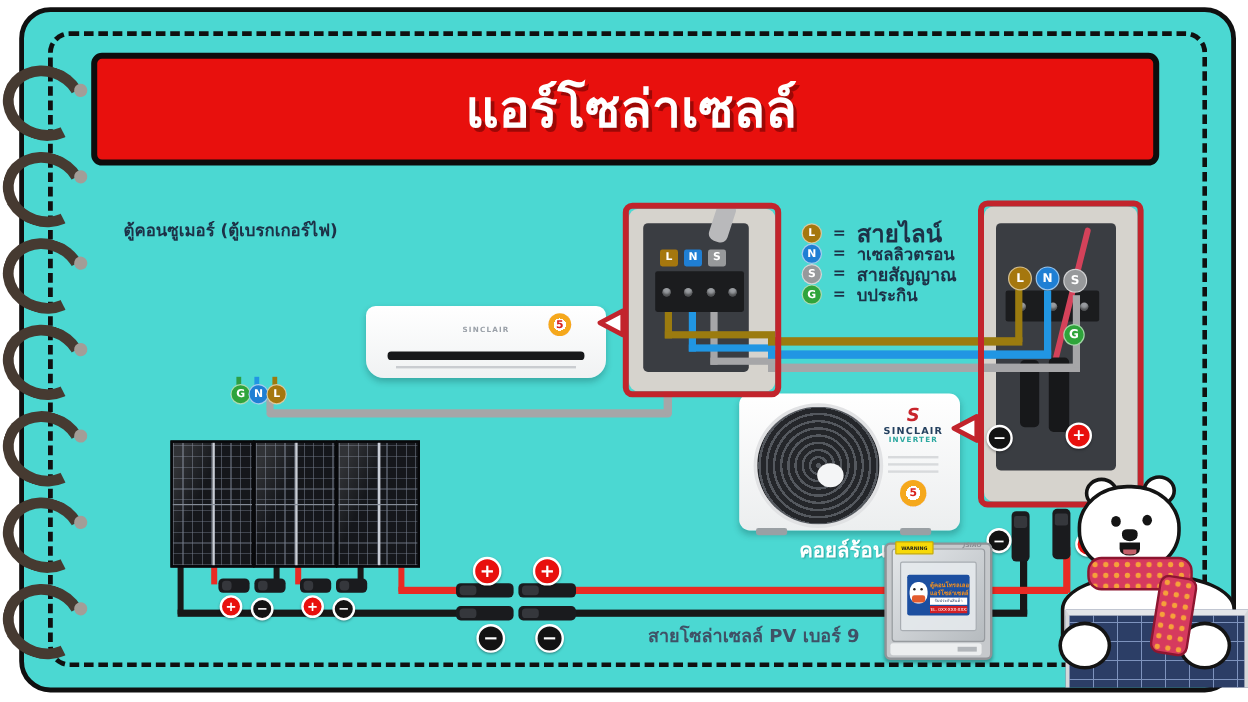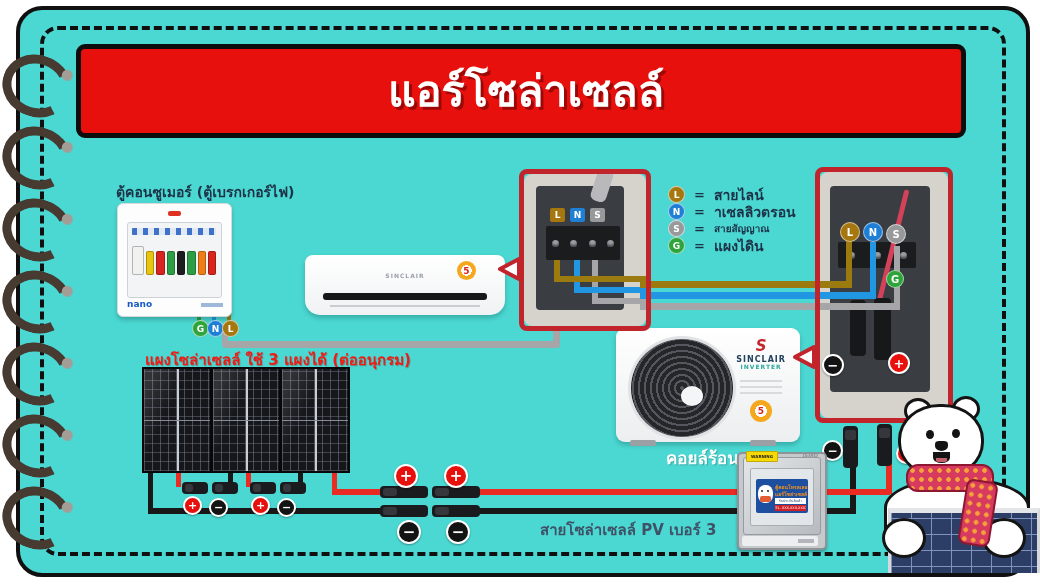--- a/index.html
+++ b/index.html
@@ -133,39 +133,21 @@
 
 <div class="stage">
 
   <div class="abs page"></div>
   <div class="abs dashed"></div>
 
   <div class="abs banner">
     <span class="b-prod">แอร์โซล่าเซลล์</span>
   </div>
 
-  <div class="abs lbl" style="left:116px;top:181px;font-size:14px;">ตู้คอนซูเมอร์ (ตู้เบรกเกอร์ไฟ)</div>
-  <div class="abs cu">
-    <div class="cu-ind"></div>
-    <div class="cu-panel">
-      <div class="cu-strip"></div>
-      <div class="cu-row">
-        <span style="background:#f1f1ef;width:13px;height:27px;"></span>
-        <span style="background:#e8c50e;"></span>
-        <span style="background:#d9231d;"></span>
-        <span style="background:#2e9e44;"></span>
-        <span style="background:#1d1d1f;"></span>
-        <span style="background:#2e9e44;"></span>
-        <span style="background:#ee7d17;"></span>
-        <span style="background:#d9231d;"></span>
-      </div>
-    </div>
-    <div class="cu-brand">nano</div>
-    <div class="cu-code"></div>
-  </div>
+  <div class="abs lbl" style="left:103px;top:181px;font-size:14px;">ตู้คอนซูเมอร์ (ตู้เบรกเกอร์ไฟ)</div>
 
   <div class="abs wire w-green" style="left:197px;top:314px;width:4px;height:11px;"></div>
   <div class="abs wire w-blue" style="left:212px;top:314px;width:4px;height:11px;"></div>
   <div class="abs wire w-brown" style="left:227px;top:314px;width:4px;height:11px;"></div>
   <div class="abs tagc c-green" style="left:192px;top:320px;">G</div>
   <div class="abs tagc c-blue" style="left:207px;top:320px;">N</div>
   <div class="abs tagc c-olive" style="left:222px;top:320px;">L</div>
 
   <div class="abs wire w-gray" style="left:222px;top:333px;width:6px;height:10px;"></div>
   <div class="abs wire w-gray" style="left:222px;top:341px;width:338px;height:7px;border-radius:4px;"></div>
@@ -231,36 +213,36 @@
   <div class="abs dframe" style="left:519px;top:169px;width:122px;height:152px;"></div>
   <div class="abs dframe" style="left:815px;top:167px;width:128px;height:246px;"></div>
   <svg class="abs arrowL" style="left:792px;top:344px;" width="24" height="26" viewBox="0 0 24 26">
     <polygon points="22,3 3,13 22,23" fill="#ffffff" stroke="#c2242c" stroke-width="4" stroke-linejoin="round"></polygon>
   </svg>
 
   <div class="abs" style="left:668px;top:186px;z-index:4;">
     <div style="display:flex;align-items:center;gap:9px;height:17px;">
       <span class="tagc c-olive">L</span>
       <span class="lbl" style="font-size:13px;">=</span>
-      <span class="lbl" style="font-size:14px;">สายไลน์</span>
+      <span class="lbl" style="font-size:20px;">สายไลน์</span>
     </div>
     <div style="display:flex;align-items:center;gap:9px;height:17px;">
       <span class="tagc c-blue">N</span>
       <span class="lbl" style="font-size:13px;">=</span>
       <span class="lbl" style="font-size:14px;">าเซลลิวตรอน</span>
     </div>
     <div style="display:flex;align-items:center;gap:9px;height:17px;">
       <span class="tagc c-gray">S</span>
       <span class="lbl" style="font-size:13px;">=</span>
-      <span class="lbl" style="font-size:10px;">สายสัญญาณ</span>
+      <span class="lbl" style="font-size:15px;">สายสัญญาณ</span>
     </div>
     <div style="display:flex;align-items:center;gap:9px;height:17px;">
       <span class="tagc c-green">G</span>
       <span class="lbl" style="font-size:13px;">=</span>
-      <span class="lbl" style="font-size:14px;">แผงไดิน</span>
+      <span class="lbl" style="font-size:14px;">บประกิน</span>
     </div>
   </div>
 
   <div class="abs od">
     <div class="od-fan">
         <div class="od-hub"></div>
       </div>
     <div class="od-brand">
       <div class="od-s">S</div>
       <div class="od-name">SINCLAIR</div>
@@ -268,21 +250,20 @@
     </div>
     <div class="od-slit" style="top:52px;"></div>
     <div class="od-slit" style="top:58px;"></div>
     <div class="od-slit" style="top:64px;"></div>
     <div class="badge5" style="position:absolute;right:28px;top:72px;width:22px;height:22px;">5</div>
     <div class="od-foot" style="left:14px;"></div>
     <div class="od-foot" style="right:24px;"></div>
   </div>
   <div class="abs lbl-white" style="left:666px;top:444px;font-size:17px;">คอยล์ร้อน</div>
 
-  <div class="abs lbl-red" style="left:145px;top:348px;font-size:15px;">แผงโซล่าเซลล์ ใช้ 3 แผงได้ (ต่ออนุกรม)</div>
   <div class="abs panel" style="left:142px;"></div>
   <div class="abs panel" style="left:211px;"></div>
   <div class="abs panel" style="left:280px;"></div>
 
   <div class="abs wire w-red" style="left:176px;top:469px;width:5px;height:18px;"></div>
   <div class="abs mc4h" style="left:182px;top:482px;width:26px;"></div>
   <div class="abs mc4h" style="left:212px;top:482px;width:26px;"></div>
   <div class="abs wire w-black" style="left:228px;top:469px;width:5px;height:16px;"></div>
   <div class="abs pm pm-plus" style="left:183px;top:496px;width:15px;height:15px;font-size:11px;">+</div>
   <div class="abs pm pm-minus" style="left:209px;top:498px;width:15px;height:15px;font-size:11px;">−</div>
@@ -311,21 +292,21 @@
   <div class="abs pm pm-plus" style="left:394px;top:464px;width:20px;height:20px;font-size:15px;">+</div>
   <div class="abs pm pm-plus" style="left:444px;top:464px;width:20px;height:20px;font-size:15px;">+</div>
   <div class="abs pm pm-minus" style="left:397px;top:520px;width:20px;height:20px;font-size:15px;">−</div>
   <div class="abs pm pm-minus" style="left:446px;top:520px;width:20px;height:20px;font-size:15px;">−</div>
 
   <div class="abs mc4v" style="left:843px;top:426px;height:42px;"></div>
   <div class="abs mc4v" style="left:877px;top:424px;height:42px;"></div>
   <div class="abs pm pm-minus" style="left:822px;top:440px;width:17px;height:17px;font-size:12px;">−</div>
   <div class="abs pm pm-plus" style="left:896px;top:443px;width:17px;height:17px;font-size:12px;">+</div>
 
-  <div class="abs lbl-gray" style="left:540px;top:518px;font-size:15px;">สายโซล่าเซลล์ PV เบอร์ 3</div>
+  <div class="abs lbl-gray" style="left:540px;top:518px;font-size:15px;">สายโซล่าเซลล์ PV เบอร์ 9</div>
 
   <div class="abs cb">
     <div class="cb-lid">
       <div class="cb-warn">WARNING</div>
       <div class="cb-brand">JSIAO</div>
       <div class="cb-win">
         <div class="cb-stick">
           <div class="cb-bear"></div>
           <div class="cb-l1">ตู้คอนโทรลเลอร์</div>
           <div class="cb-l2">แอร์โซล่าเซลล์</div>

